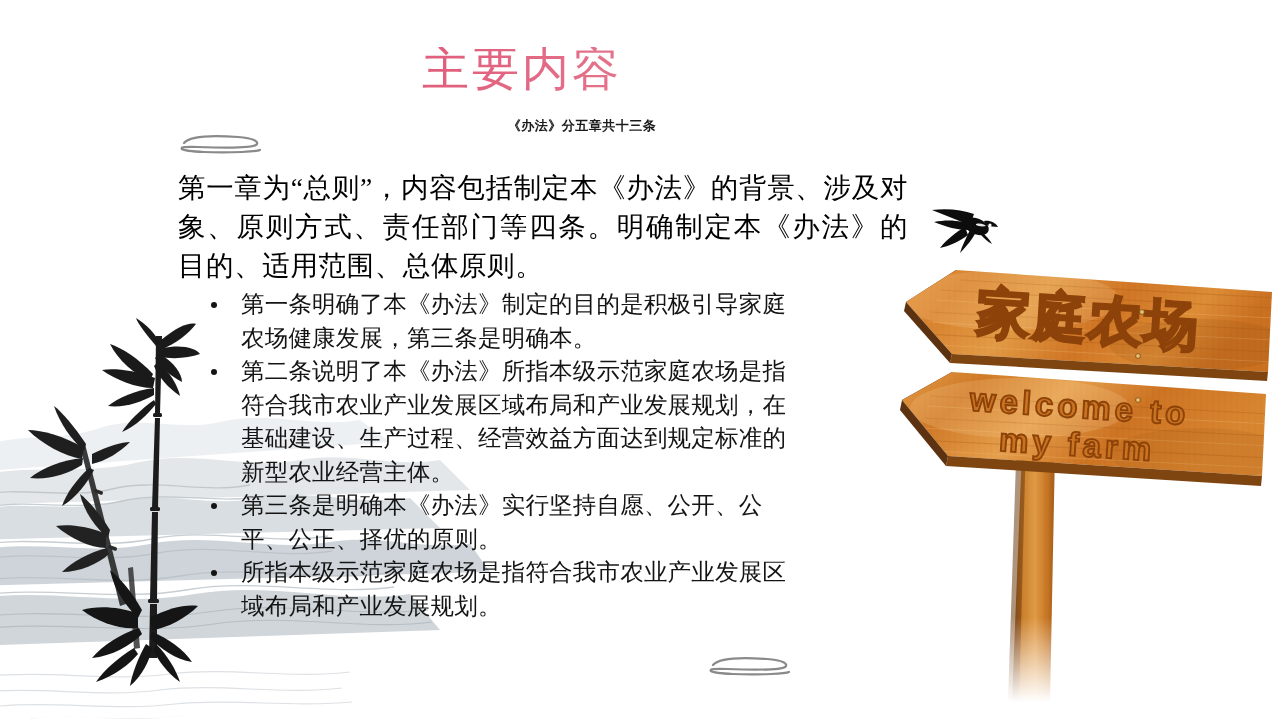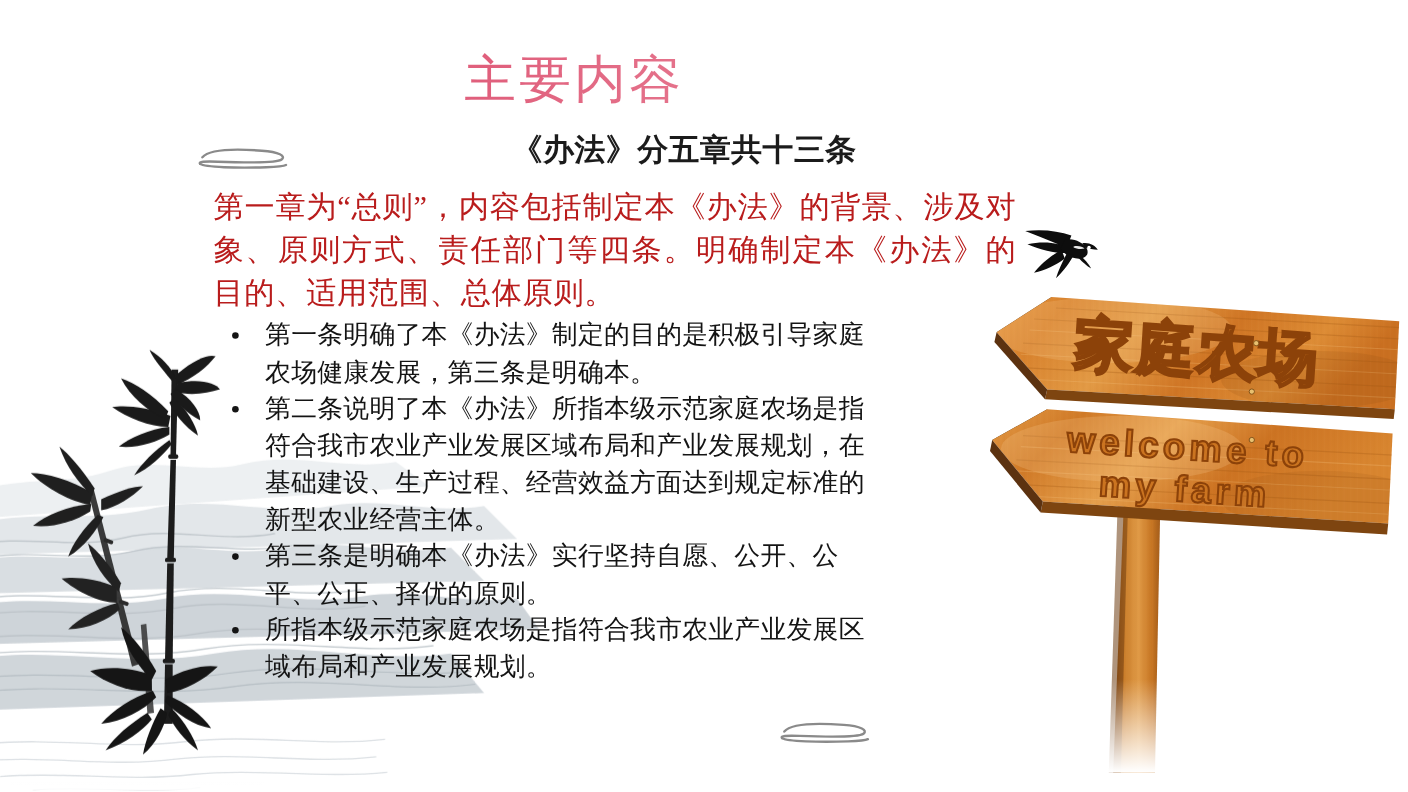--- a/index.html
+++ b/index.html
@@ -69,56 +69,55 @@
     pointer-events: none;
   }
 
   
   .title {
     position: absolute;
     left: 0;
     top: 47px;
     width: 1044px;
     text-align: center;
-    font-family: Liberation Serif, serif;
+    font-family: Liberation Mono, monospace;
     font-size: 47px;
     line-height: 1.12;
     letter-spacing: 3px;
     background: linear-gradient(100deg, #e8889c 0%, #e05f7c 42%, #ef9fae 100%);
     -webkit-background-clip: text;
     background-clip: text;
     color: transparent;
     -webkit-text-fill-color: transparent;
     white-space: nowrap;
   }
 
   .subtitle {
     position: absolute;
     left: 0;
     top: 117px;
     width: 1164px;
     text-align: center;
     font-family: "Liberation Sans", "DejaVu Sans", sans-serif;
     font-weight: bold;
-    font-size: 28px;
+    font-size: 13px;
     color: #1b1b1b;
     letter-spacing: 0.5px;
     white-space: nowrap;
-    margin-left: 40px;
   }
 
   .red-para {
     position: absolute;
-    left: 194px;
+    left: 178px;
     top: 168px;
     width: 730px;
     font-family: "Liberation Serif", "DejaVu Serif", serif;
     font-size: 27.5px;
     line-height: 39px;
-    color: #b91c1c;
+    color: #000000;
     text-align: justify;
     text-align-last: left;
     letter-spacing: 0.6px;
   }
 
   .bullets {
     position: absolute;
     left: 205px;
     top: 288px;
     width: 600px;

